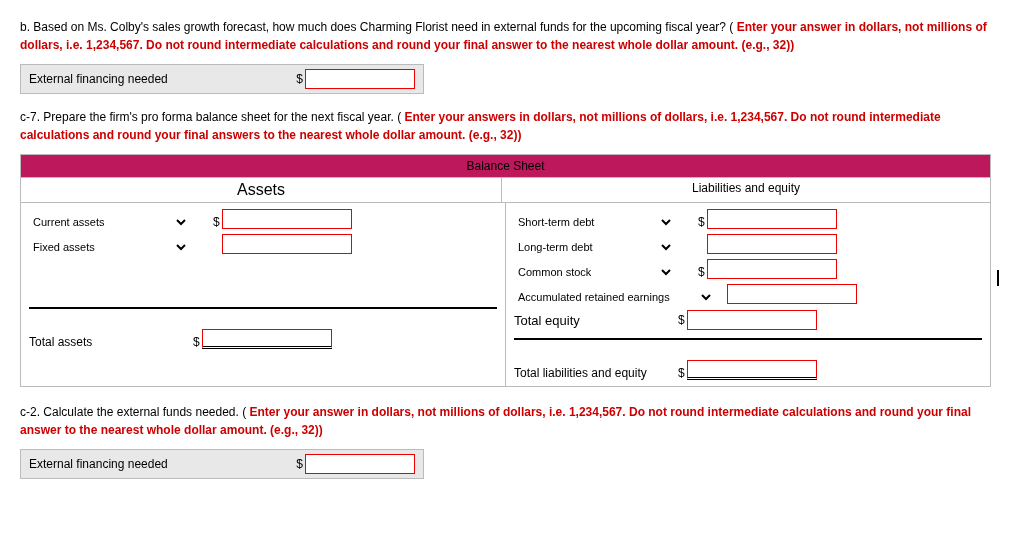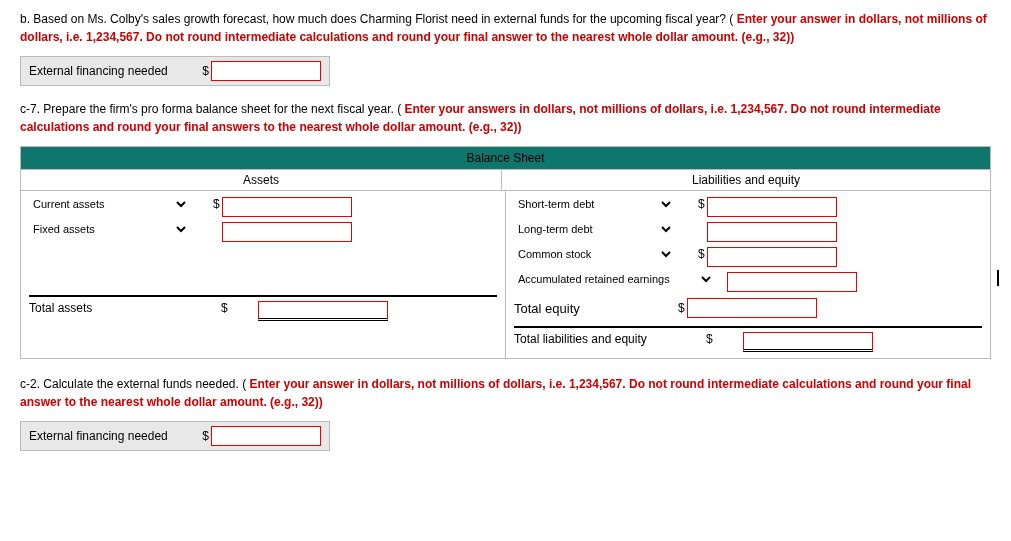--- a/index.html
+++ b/index.html
@@ -9,33 +9,34 @@
       background: #fff;
       color: #000;
       width: 1011px;
       min-height: 541px;
       padding: 10px 20px;
     }
     .question-text {
       color: #000;
       line-height: 1.5;
       margin-bottom: 10px;
+      margin-top: 8px;
     }
     .question-text .bold-red {
       color: #c00;
       font-weight: bold;
     }
     .inline-input-row {
       display: flex;
       align-items: center;
       background: #e8e8e8;
       border: 1px solid #bbb;
       padding: 4px 8px;
       margin-bottom: 14px;
-      width: 310px;
+      width: 404px;
     }
     .inline-input-row label {
       font-size: 12px;
       color: #000;
       flex: 1;
     }
     .inline-input-row .dollar-sign {
       margin-right: 2px;
       font-size: 12px;
     }
@@ -46,35 +47,35 @@
       height: 20px;
       font-size: 12px;
       padding: 1px 3px;
     }
     .balance-sheet-container {
       border: 1px solid #bbb;
       background: #fff;
       margin-bottom: 14px;
     }
     .bs-title-row {
-      background: #0f766e;
+      background: #be185d;
       text-align: center;
       padding: 4px;
       font-size: 12px;
       font-weight: normal;
       border-bottom: 1px solid #bbb;
     }
     .bs-col-headers {
       display: flex;
       border-bottom: 1px solid #bbb;
     }
     .bs-col-header-left {
       flex: 1;
       padding: 3px 8px;
-      font-size: 12px;
+      font-size: 16px;
       text-align: center;
     }
     .bs-col-header-right {
       flex: 1;
       padding: 3px 12px;
       font-size: 12px;
       text-align: center;
       border-left: 1px solid #bbb;
     }
     .bs-body {
@@ -84,21 +85,21 @@
       flex: 1;
       padding: 6px 8px;
       border-right: 1px solid #bbb;
     }
     .bs-right {
       flex: 1;
       padding: 6px 8px;
     }
     .bs-row {
       display: flex;
-      align-items: flex-start;
+      align-items: flex-end;
       margin-bottom: 5px;
     }
     .bs-row-label {
       display: flex;
       align-items: center;
       min-width: 180px;
     }
     .bs-row-label select {
       font-size: 11px;
       border: none;
@@ -114,25 +115,24 @@
     .bs-input {
       border: 1px solid #e00;
       background: #fff;
       width: 130px;
       height: 20px;
       font-size: 12px;
       padding: 1px 3px;
     }
     .total-row {
       display: flex;
-      align-items: flex-start;
+      align-items: flex-end;
       margin-top: 8px;
-      padding-top: 4px;
+      padding-top: 20px;
       border-top: 2px solid #000;
-      gap: 28px;
     }
     .total-row-label {
       min-width: 160px;
       font-size: 12px;
     }
     .equity-section {
       margin-top: 0;
     }
     .total-equity-row {
       display: flex;

